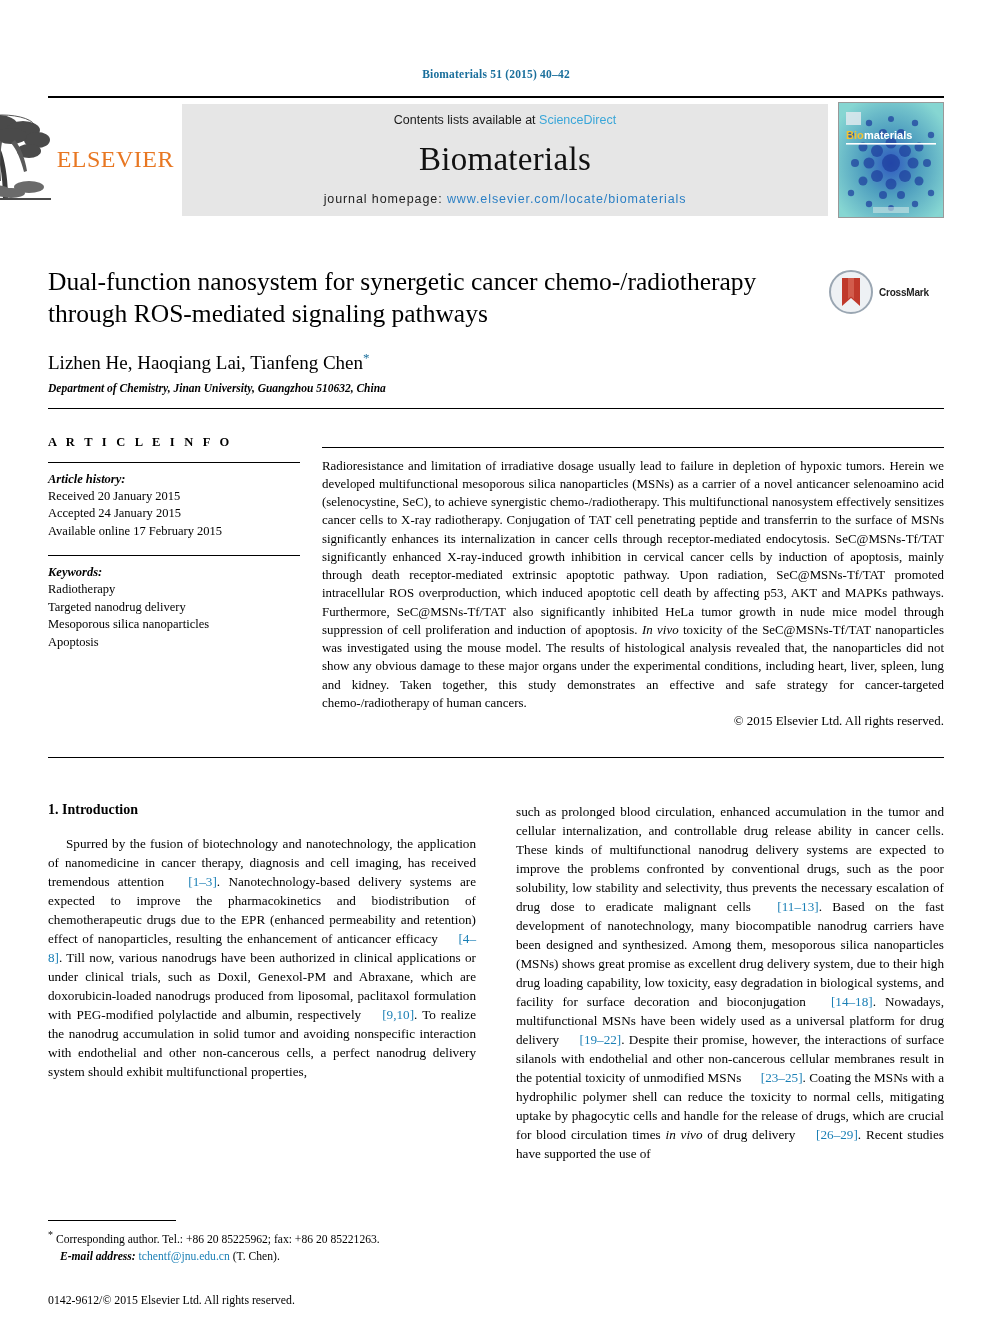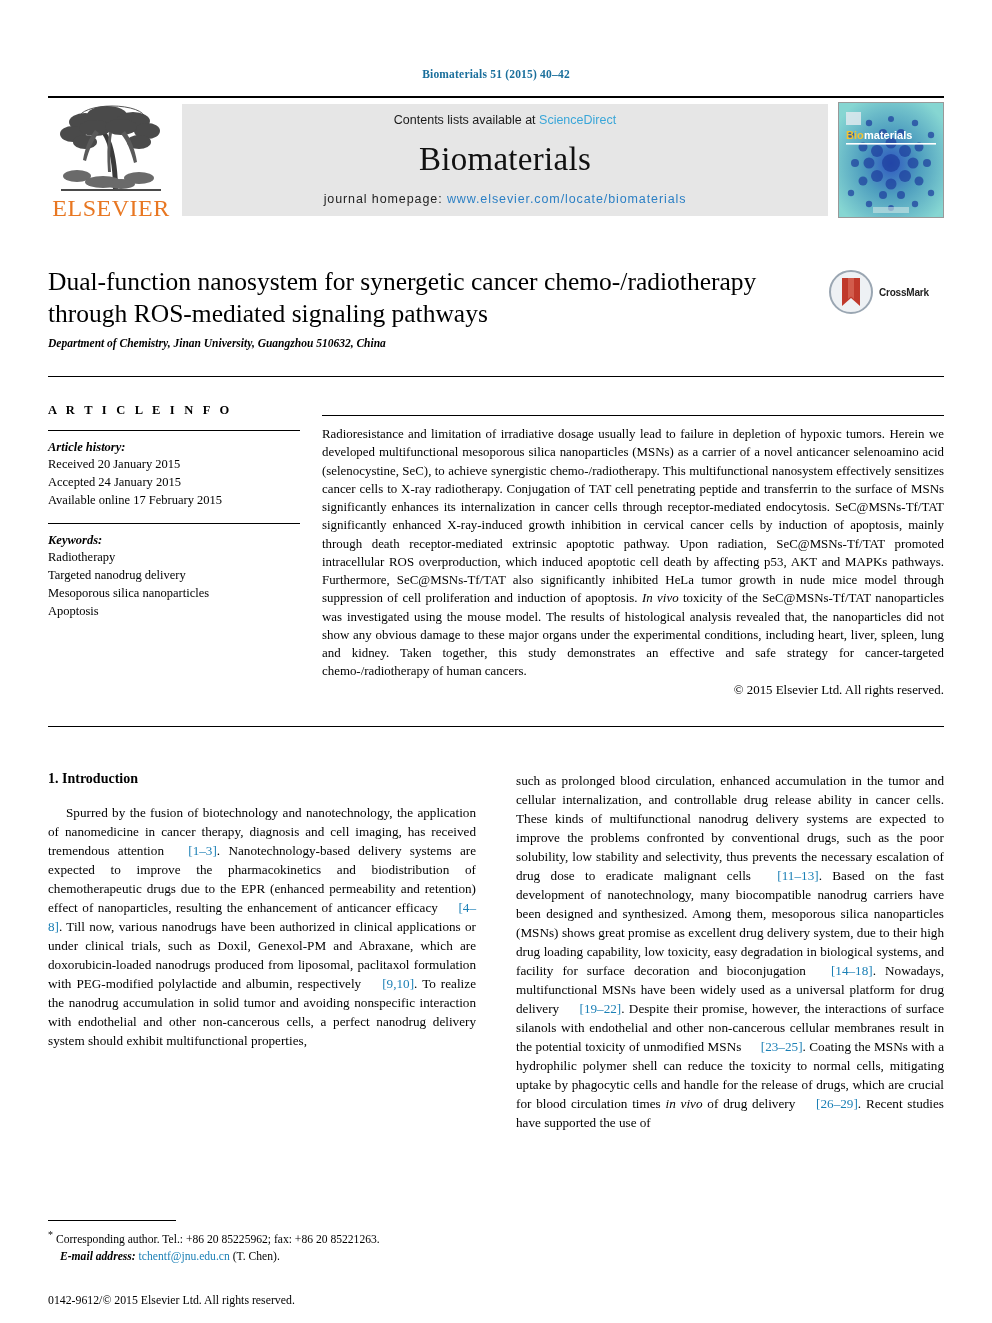--- a/index.html
+++ b/index.html
@@ -39,21 +39,21 @@
     margin-top: 16px;
     border-top: 2.5px solid #000;
     display: flex;
     align-items: stretch;
     height: 124px;
   }
   .banner-logo {
     width: 126px;
     flex: 0 0 126px;
     display: flex;
-    flex-direction: column;
+    flex-direction: row;
     align-items: center;
     justify-content: flex-end;
     padding-bottom: 2px;
   }
   .tree-wrap { width: 112px; height: 92px; }
   .elsevier-word {
     font-family: "Liberation Serif", serif;
     font-size: 24px;
     letter-spacing: .5px;
     color: #E87722;
@@ -376,20 +376,23 @@
 
     <div class="crossmark">
       <svg width="46" height="46" viewBox="0 0 46 46" aria-hidden="true">
         <circle cx="23" cy="23" r="21" fill="#eef1f4" stroke="#9aa6b2" stroke-width="2"></circle>
         <path d="M14 9 H32 V37 L23 29 L14 37 Z" fill="#c0392b"></path>
         <path d="M20 9 H26 V30 L23 27.5 L20 30 Z" fill="#e07a68" opacity=".55"></path>
       </svg>
       <span class="crossmark-label">CrossMark</span>
     </div>
 
+    <div class="authors">
+      <span>Lizhen He, Haoqiang Lai, Tianfeng Chen</span><span class="star">*</span>
+    </div>
     <div class="affiliation">Department of Chemistry, Jinan University, Guangzhou 510632, China</div>
   </div>
 
   <div class="rule-thin"></div>
 
   <div class="info-abstract">
 
     <div class="col-info">
       <div class="sec-head">A R T I C L E   I N F O</div>
       <div class="rule-sec"></div>

